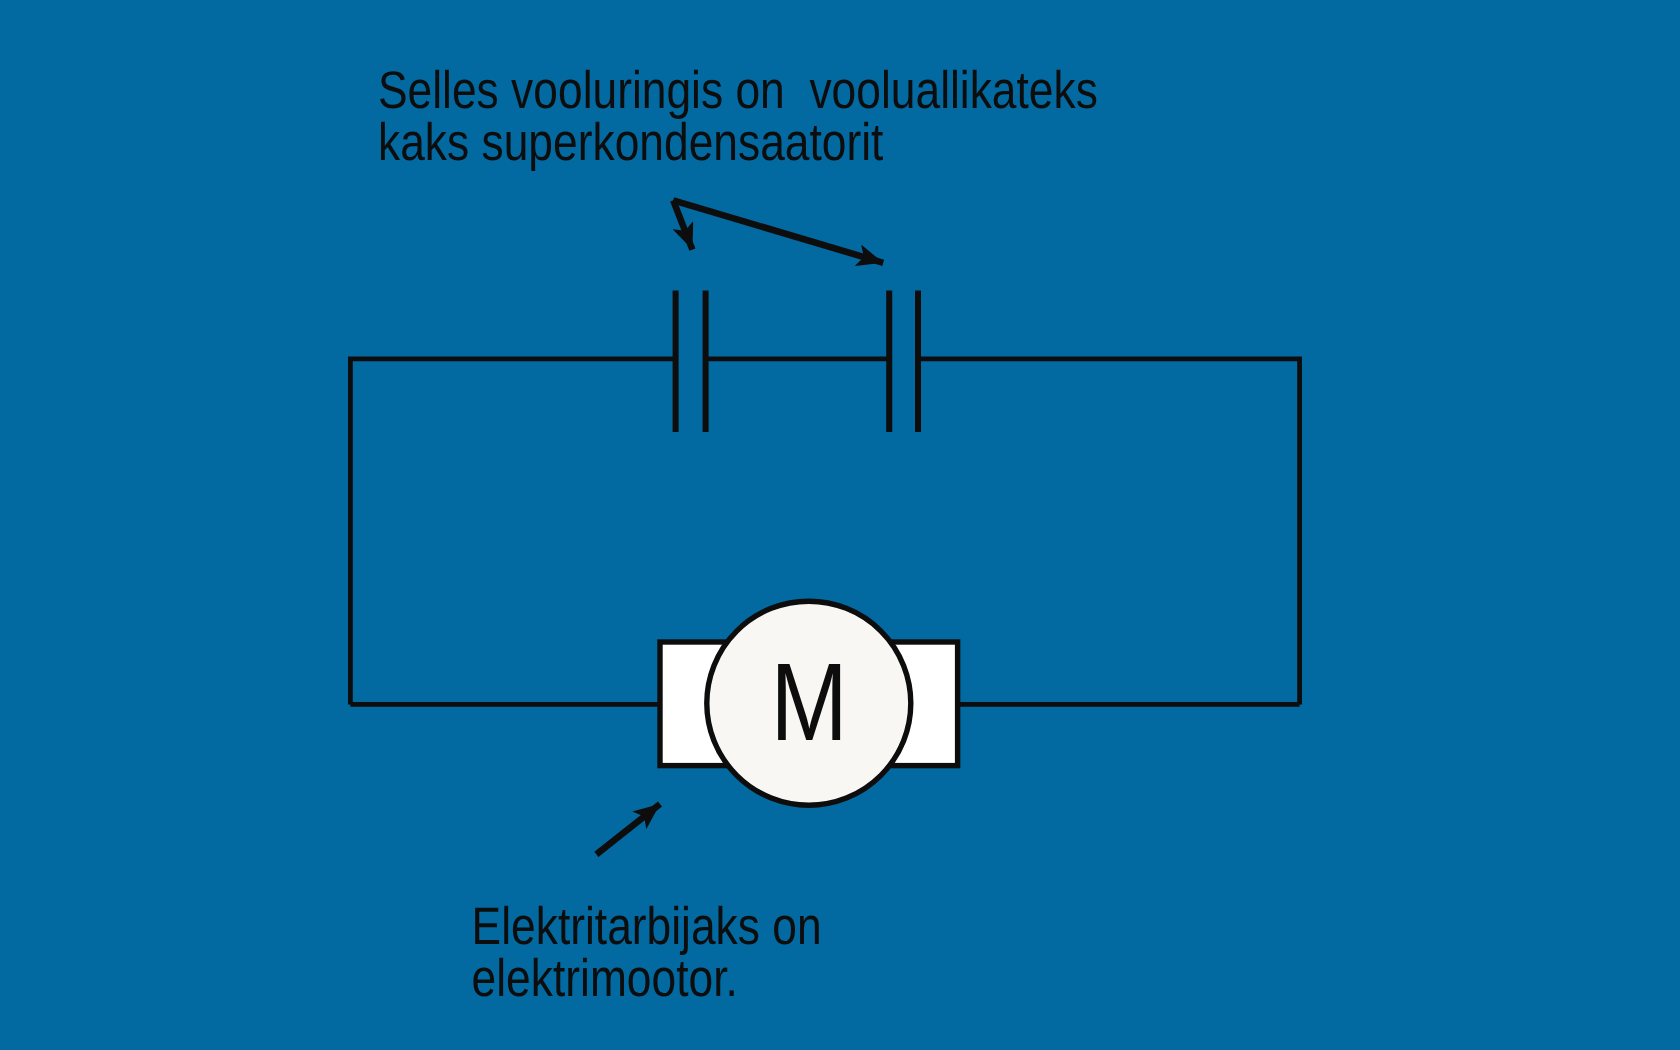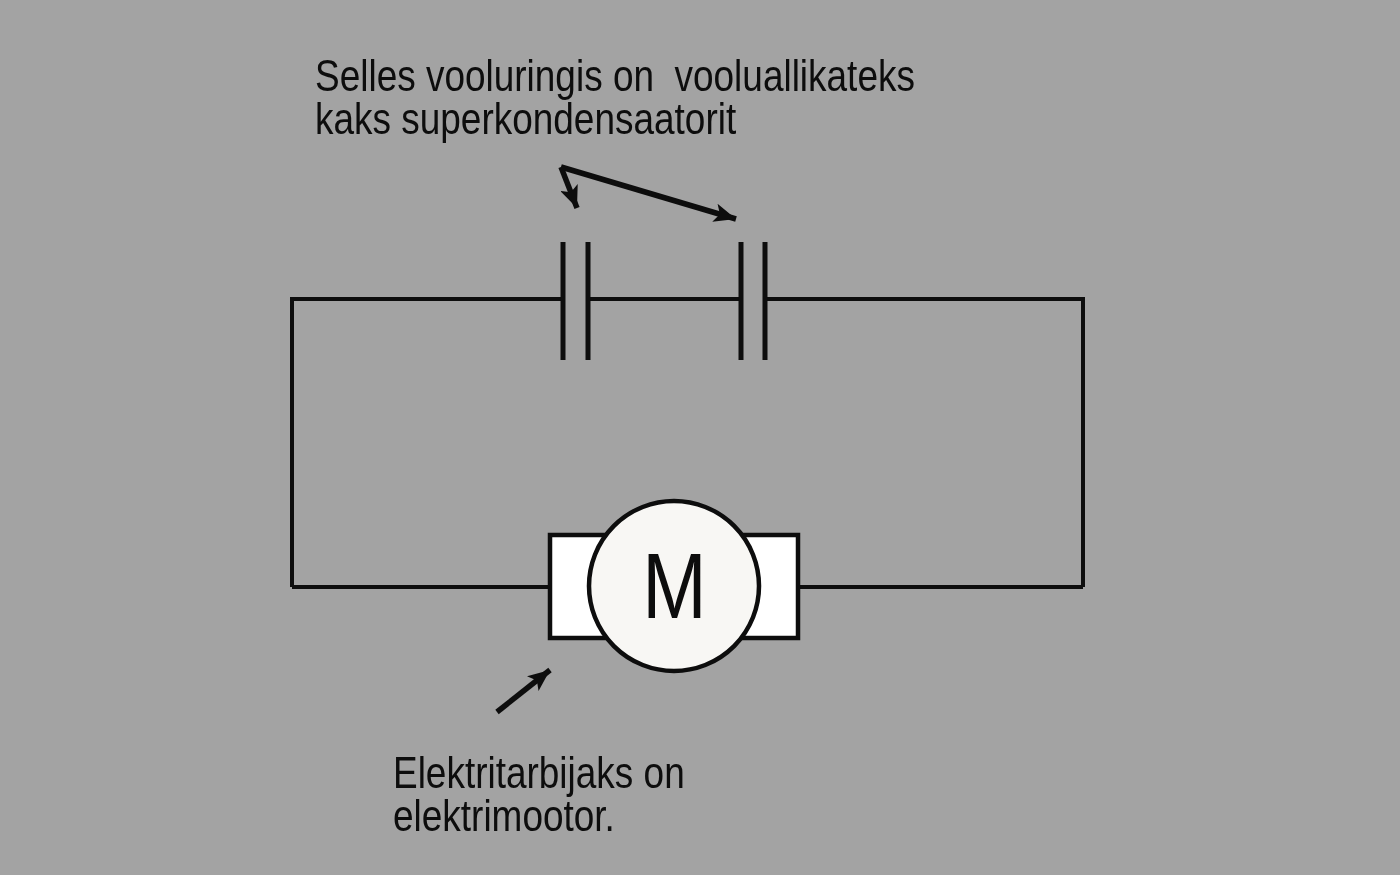--- a/index.html
+++ b/index.html
@@ -4,21 +4,21 @@
 <style>
   html, body {
     margin: 0;
     padding: 0;
     background: #ffffff;
   }
   .canvas {
     position: relative;
     width: 1400px;
     height: 875px;
-    background: #a3a3a3;
+    background: #0369a1;
     overflow: hidden;
     font-family: "Liberation Sans", sans-serif;
   }
   .diagram-svg {
     position: absolute;
     left: 0;
     top: 0;
   }
   .caption {
     position: absolute;

